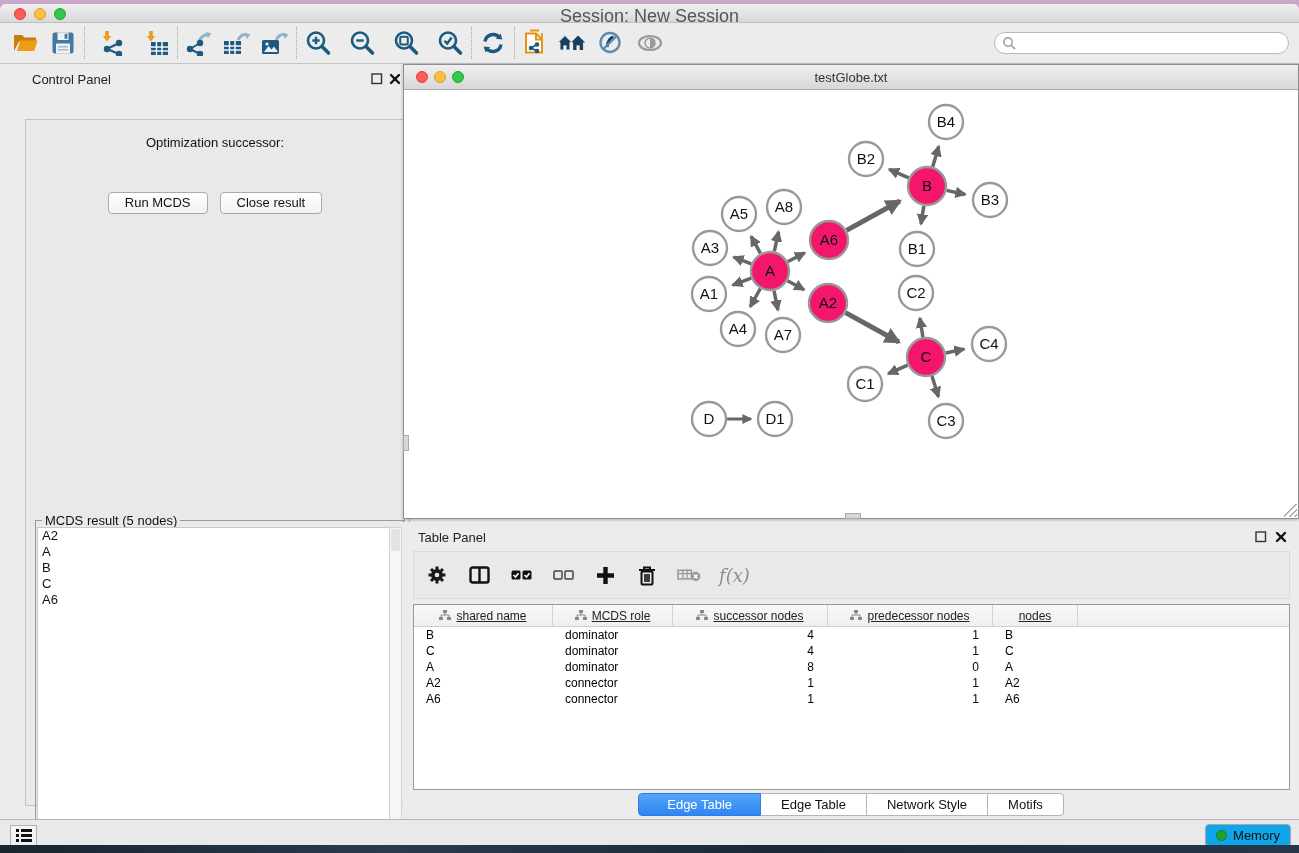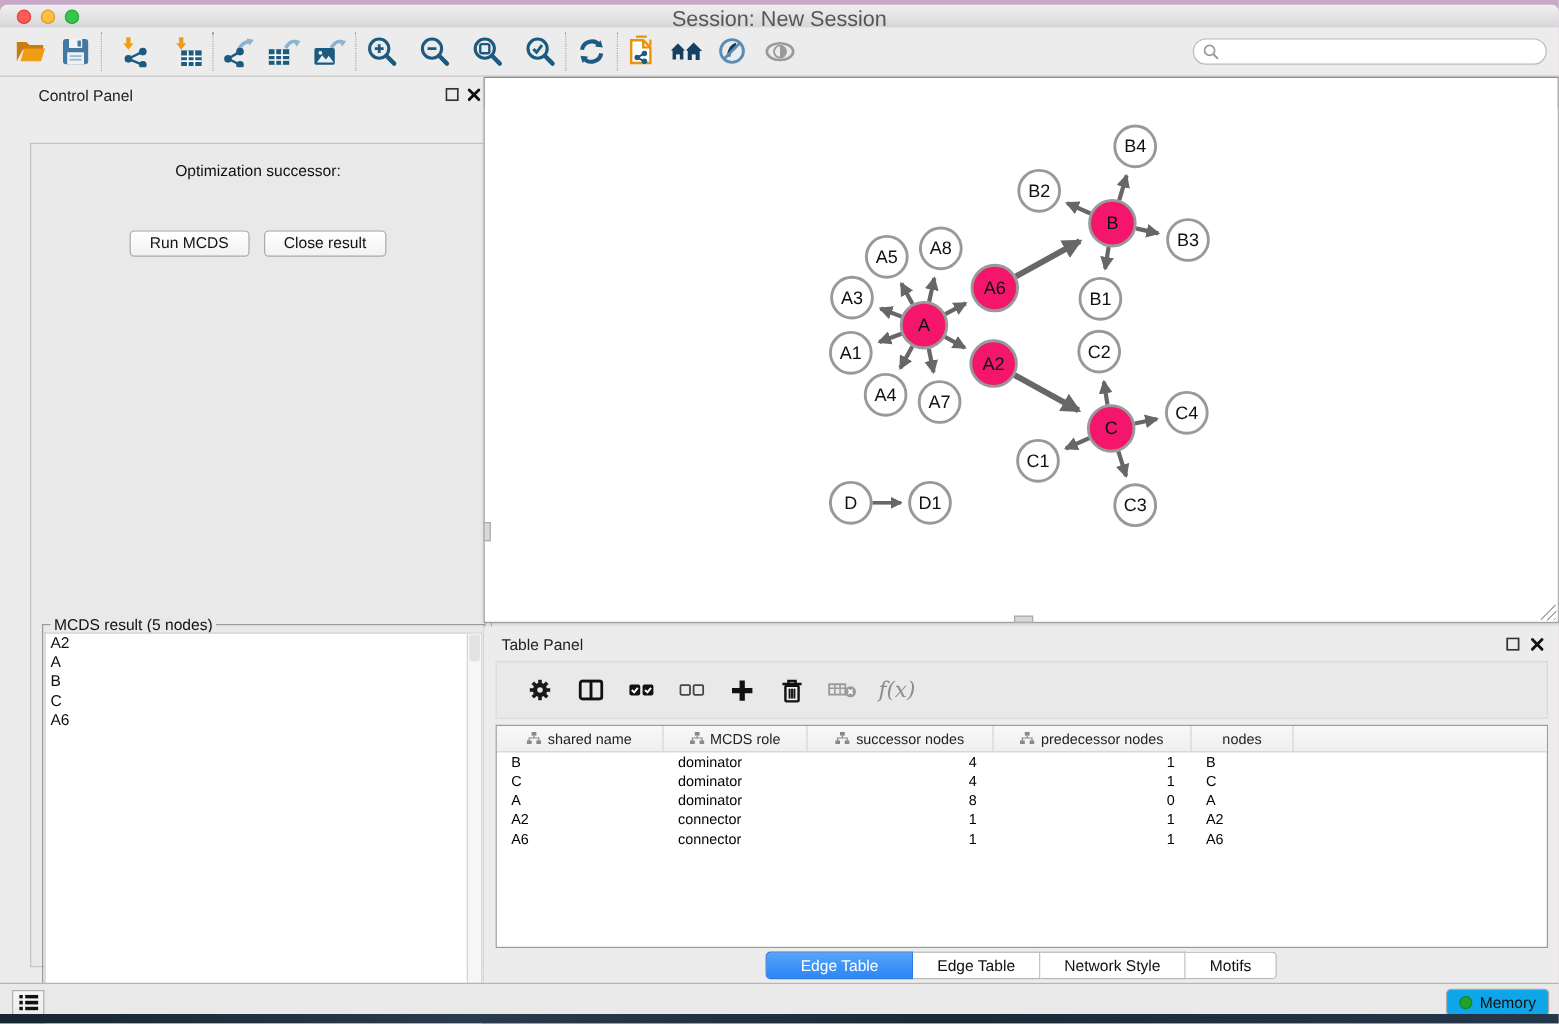--- a/index.html
+++ b/index.html
@@ -96,29 +96,29 @@
       linear-gradient(135deg, transparent 0 45%, #aaa 45% 52%, transparent 52% 68%, #aaa 68% 74%, transparent 74% 88%, #aaa 88% 94%, transparent 94%); }
 
   
   .table-panel { position:absolute; left:403px; top:518px; width:896px; height:297px;
     background:#ececec; }
   .tp-title { position:absolute; left:15px; top:8px; font-size:13px; color:#222; }
   .table-panel .panel-float { right:32px; top:9px; }
   .table-panel .panel-close { right:12px; top:9px; }
   .tp-toolbar { position:absolute; left:10px; top:29px; width:877px; height:48px;
     background:#e9e9e9; border:1px solid #dadada; display:flex; align-items:center; gap:18px;
-    padding-left:24px; }
+    padding-left:11px; }
   .tp-ic { width:24px; height:24px; display:flex; align-items:center; justify-content:center; cursor:default; }
   .fx-label { font-family:"DejaVu Serif", serif; font-style:italic; font-size:18px; color:#8d8d8d; }
   .dtable { position:absolute; left:10px; top:82px; width:877px; height:186px;
     background:#fff; border:1px solid #9a9a9a; overflow:hidden; }
   .dt-header { display:flex; height:22px; background:linear-gradient(#f8f8f8,#efefef);
     border-bottom:1px solid #cfcfcf; }
   .dt-hcell { display:flex; align-items:center; justify-content:center; gap:5px;
-    font-size:12px; color:#222; border-right:1px solid #d4d4d4; height:100%; }
+    font-size:12px; color:#222; border-right:1px solid #d4d4d4; height:100%;text-decoration:underline; }
   .dt-row { display:flex; height:16px; }
   .dt-cell { font-size:12px; color:#000; line-height:16px; white-space:nowrap; overflow:hidden; }
   .bt-tabs { position:absolute; left:0; bottom:3px; width:100%; display:flex; justify-content:center; }
   .bt-tab { height:23px; line-height:22px; font-size:13px; color:#111; background:#fff;
     border:1px solid #b5b5b5; border-left:none; padding:0 20px; }
   .bt-tab:first-child { border-left:1px solid #b5b5b5; border-radius:4px 0 0 4px; padding:0 28px; }
   .bt-tab:last-child { border-radius:0 4px 4px 0; }
   .bt-tab.active { background:linear-gradient(#55a5f8,#2e85f4); color:#fff; border-color:#2e7de0; }
 
   
@@ -342,20 +342,26 @@
               <div class="result-item">A6</div>
             </div>
           <div class="mcds-scroll">
             <div class="mcds-thumb"></div>
           </div>
         </div>
       </div>
     </div>
 
     <div class="netwin">
+      <div class="netwin-titlebar">
+        <div class="tl red"></div>
+        <div class="tl yel"></div>
+        <div class="tl grn"></div>
+        <div class="netwin-title">testGlobe.txt</div>
+      </div>
       <div class="net-canvas">
         <svg id="graph" width="894" height="428" viewBox="0 0 894 428">
           <defs>
             <marker id="arrow" viewBox="0 0 10 10" refX="8.5" refY="5" markerWidth="3.3" markerHeight="3.3" orient="auto">
               <path d="M0 0 L10 5 L0 10 Z" fill="#676767"></path>
             </marker>
           </defs>
         <line x1="356.4445610618003" y1="163.43032195234252" x2="347.1354074515136" y2="146.31349112052501" stroke="#676767" stroke-width="3.5" marker-end="url(#arrow)"></line>
             <line x1="370.27393757610866" y1="161.46199965207478" x2="374.572099278342" y2="141.81326044186505" stroke="#676767" stroke-width="3.5" marker-end="url(#arrow)"></line>
             <line x1="347.325077653959" y1="173.84127976735095" x2="329.71715137947206" y2="167.0915746954643" stroke="#676767" stroke-width="3.5" marker-end="url(#arrow)"></line>

